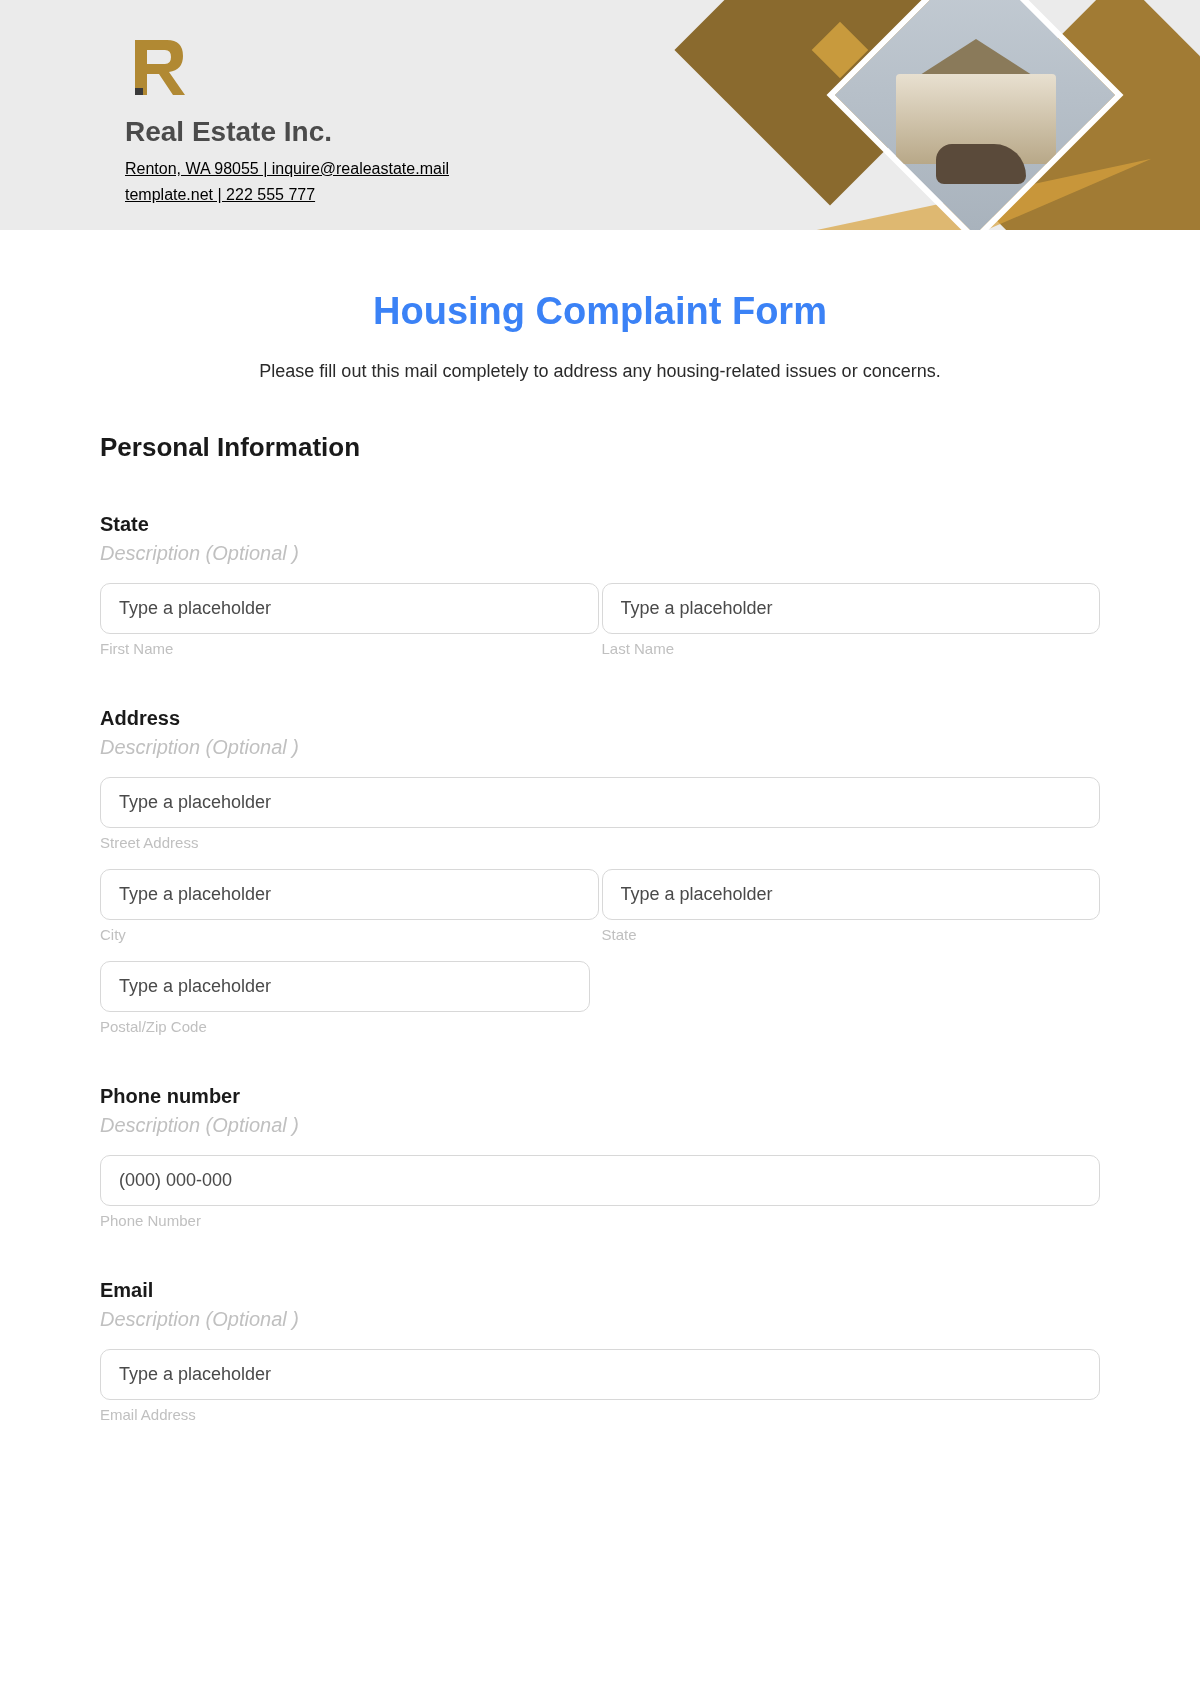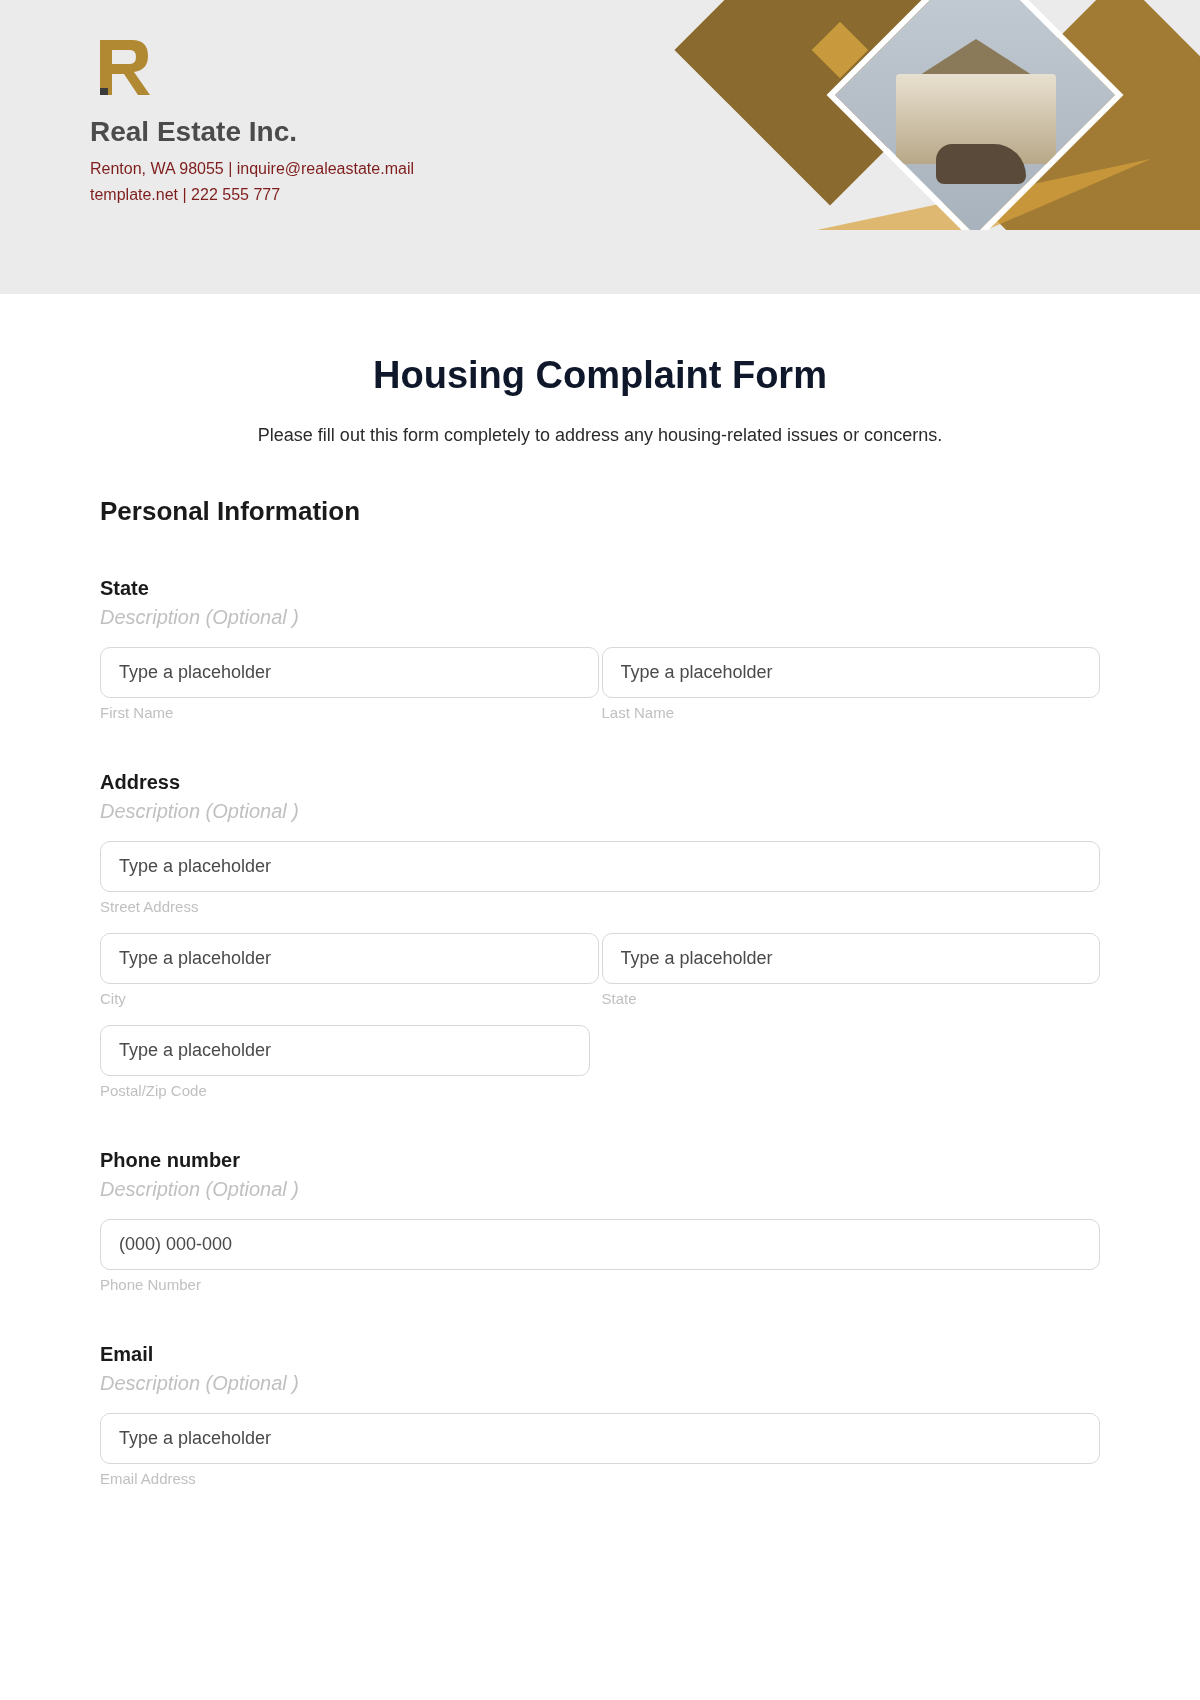--- a/index.html
+++ b/index.html
@@ -7,43 +7,45 @@
       padding: 0;
       box-sizing: border-box;
     }
     body {
       font-family: Arial, sans-serif;
       background: #fff;
       width: 1200px;
     }
     .header-banner {
       background: #ebebeb;
-      height: 294px;
+      height: 230px;
       position: relative;
       overflow: hidden;
+      padding-left: 35px;
     }
     .logo-area {
       padding: 30px 0 0 90px;
     }
     .logo-mark {
       width: 70px;
       height: 70px;
       display: inline-block;
     }
     .company-name {
       font-size: 28px;
       font-weight: bold;
       color: #4b4b4b;
       margin-top: 12px;
     }
     .company-info {
       margin-top: 8px;
-      color: #7f1d1d;
+      color: #000000;
       font-size: 16px;
       line-height: 1.6;
+      text-decoration: underline;
     }
     .header-graphic {
       position: absolute;
       right: 0;
       top: 0;
       width: 580px;
       height: 230px;
       overflow: hidden;
     }
     .diamond {
@@ -110,21 +112,21 @@
       background: #5a4a3a;
       border-radius: 20px 40px 10px 10px;
     }
     .content {
       padding: 60px 100px 40px 100px;
     }
     .form-title {
       text-align: center;
       font-size: 38px;
       font-weight: bold;
-      color: #0f172a;
+      color: #3b82f6;
       margin-bottom: 28px;
     }
     .form-intro {
       text-align: center;
       font-size: 18px;
       color: #2a2a2a;
       margin-bottom: 50px;
     }
     .section-heading {
       font-size: 26px;
@@ -204,21 +206,21 @@
         <div class="house-roof"></div>
         <div class="house-shape"></div>
         <div class="hand-shape"></div>
       </div>
     </div>
   </div>
 </div>
 
 <div class="content">
   <h1 class="form-title">Housing Complaint Form</h1>
-  <p class="form-intro">Please fill out this form completely to address any housing-related issues or concerns.</p>
+  <p class="form-intro">Please fill out this mail completely to address any housing-related issues or concerns.</p>
 
   <h2 class="section-heading">Personal Information</h2>
 
   <div class="field-group">
     <div class="field-label">State</div>
     <div class="field-description">Description (Optional )</div>
     <div class="input-row">
       <div class="input-col">
         <input type="text" class="text-input" placeholder="Type a placeholder" style="">
         <div class="sub-label">First Name</div>

